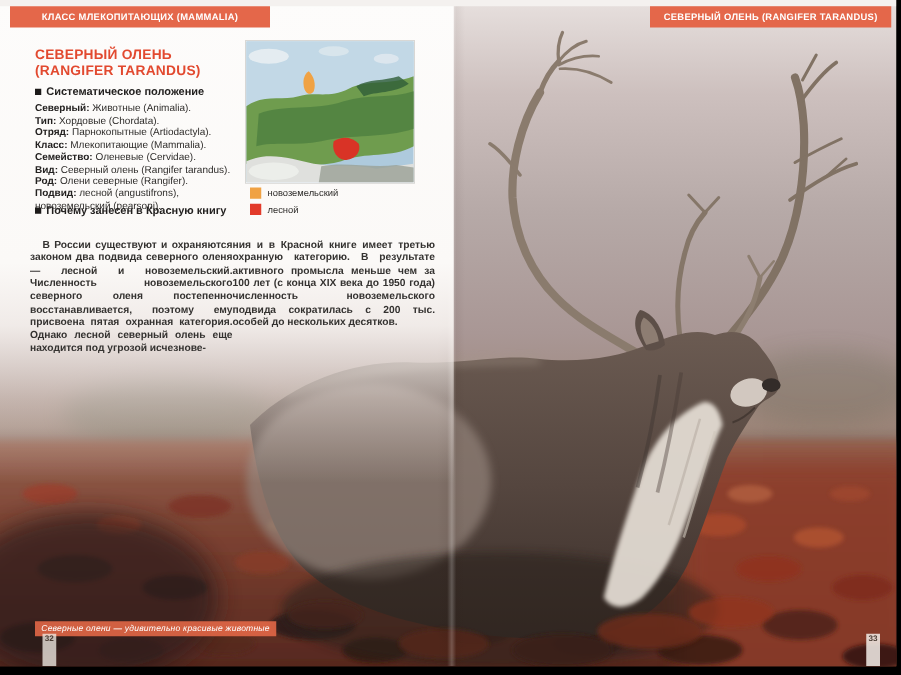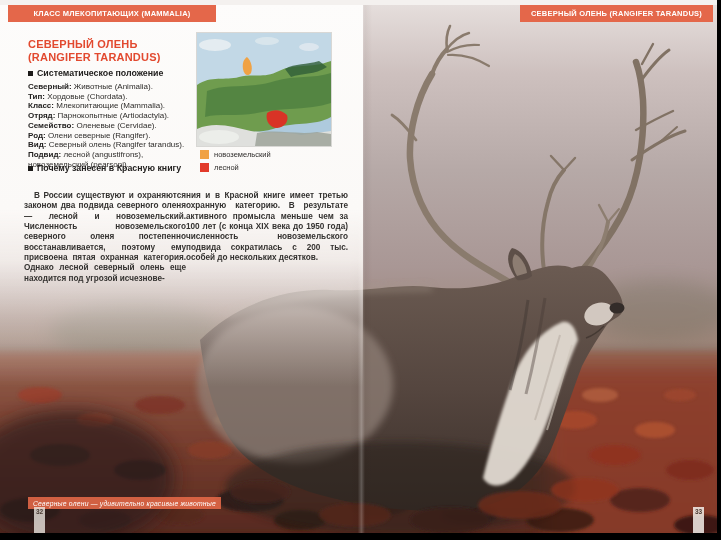--- a/index.html
+++ b/index.html
@@ -215,25 +215,25 @@
   </div>
 
   <div class="sec-head sec1">
     <span class="bullet"></span>
     <span>Систематическое положение</span>
   </div>
 
   <div class="taxo">
     <div><b>Северный:</b> <span>Животные (Animalia).</span></div>
     <div><b>Тип:</b> <span>Хордовые (Chordata).</span></div>
+    <div><b>Отряд:</b> <span>Парнокопытные (Artiodactyla).</span></div>
     <div><b>Класс:</b> <span>Млекопитающие (Mammalia).</span></div>
-    <div><b>Отряд:</b> <span>Парнокопытные (Artiodactyla).</span></div>
     <div><b>Семейство:</b> <span>Оленевые (Cervidae).</span></div>
+    <div><b>Вид:</b> <span>Северный олень (Rangifer tarandus).</span></div>
     <div><b>Род:</b> <span>Олени северные (Rangifer).</span></div>
-    <div><b>Вид:</b> <span>Северный олень (Rangifer tarandus).</span></div>
     <div><b>Подвид:</b> <span>лесной (angustifrons), новоземельский (pearsoni).</span></div>
   </div>
 
   <div class="map-wrap">
     <svg width="134" height="113" viewBox="0 0 134 113">
       <rect x="0" y="0" width="134" height="113" fill="#aecadd"></rect>
       <rect x="0" y="0" width="134" height="58" fill="#c2d8e6"></rect>
       <ellipse cx="18" cy="12" rx="16" ry="6" fill="#e8eef2" opacity=".9"></ellipse>
       <ellipse cx="70" cy="8" rx="12" ry="4" fill="#dde8ee" opacity=".8"></ellipse>
       <ellipse cx="112" cy="14" rx="10" ry="4" fill="#e2eaf0" opacity=".8"></ellipse>

